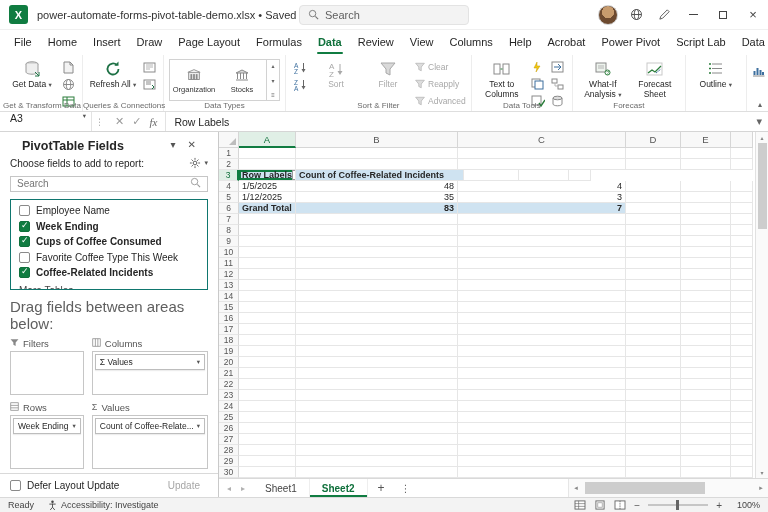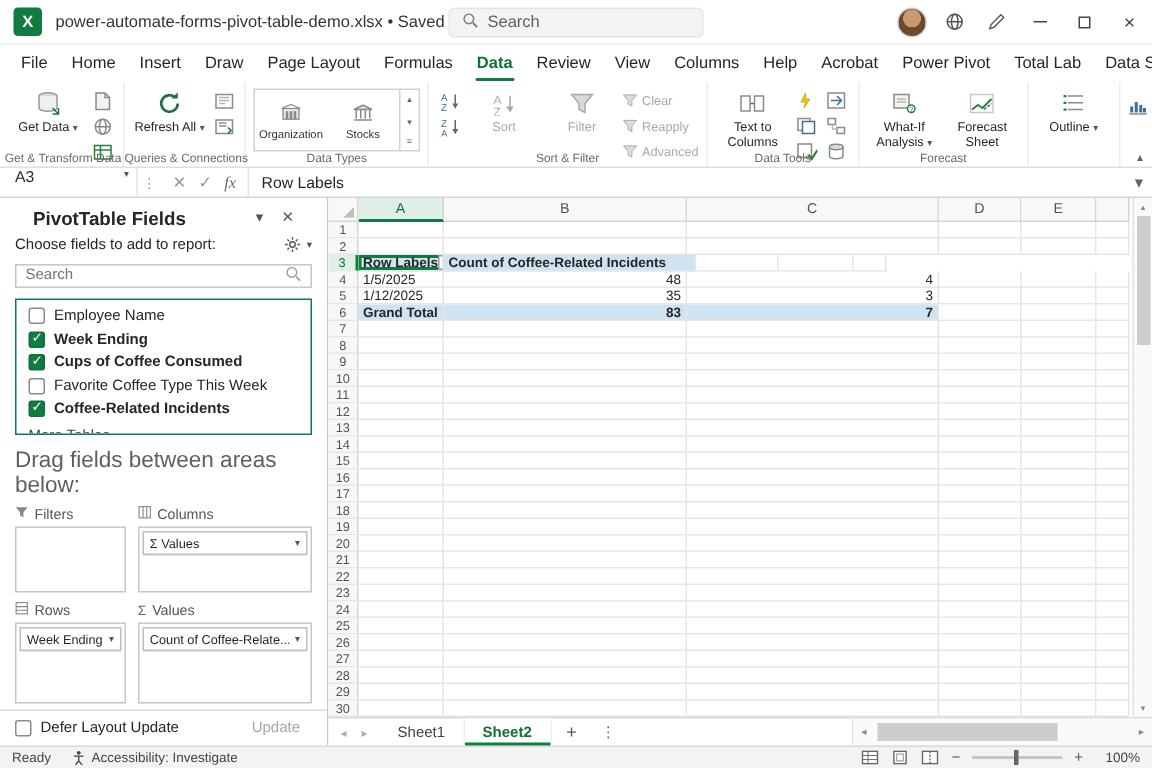--- a/index.html
+++ b/index.html
@@ -178,21 +178,21 @@
         <div class="rtab">Draw</div>
         <div class="rtab">Page Layout</div>
         <div class="rtab">Formulas</div>
         <div class="rtab active">Data</div>
         <div class="rtab">Review</div>
         <div class="rtab">View</div>
         <div class="rtab">Columns</div>
         <div class="rtab">Help</div>
         <div class="rtab">Acrobat</div>
         <div class="rtab">Power Pivot</div>
-        <div class="rtab">Total Lab</div>
+        <div class="rtab">Script Lab</div>
         <div class="rtab">Data Science</div>
       </div>
 
   </div>
 
   <div class="ribbon">
 
     <div class="rgroup">
       <div class="bigbtn">
         <span class="bicon">

